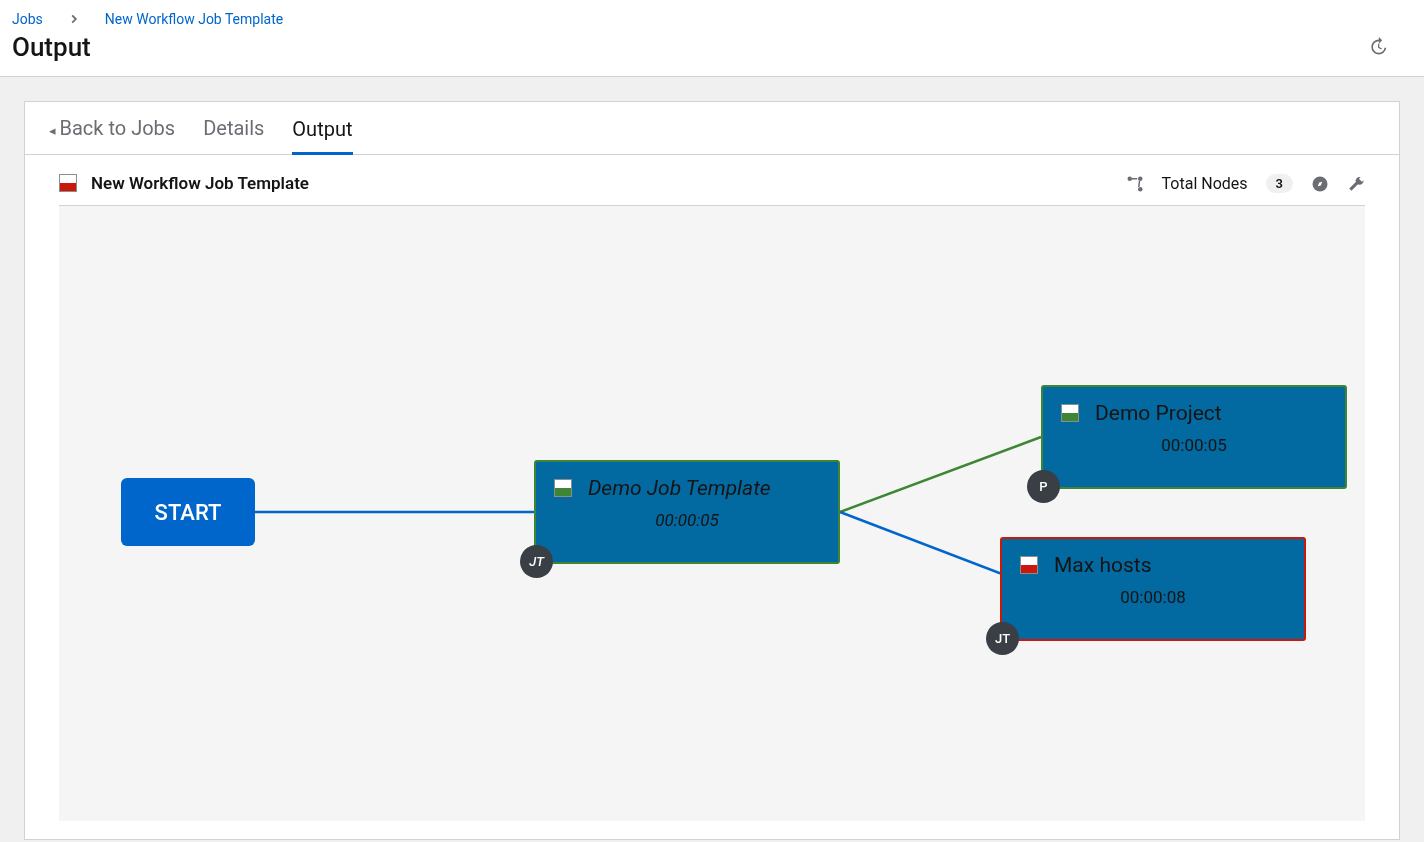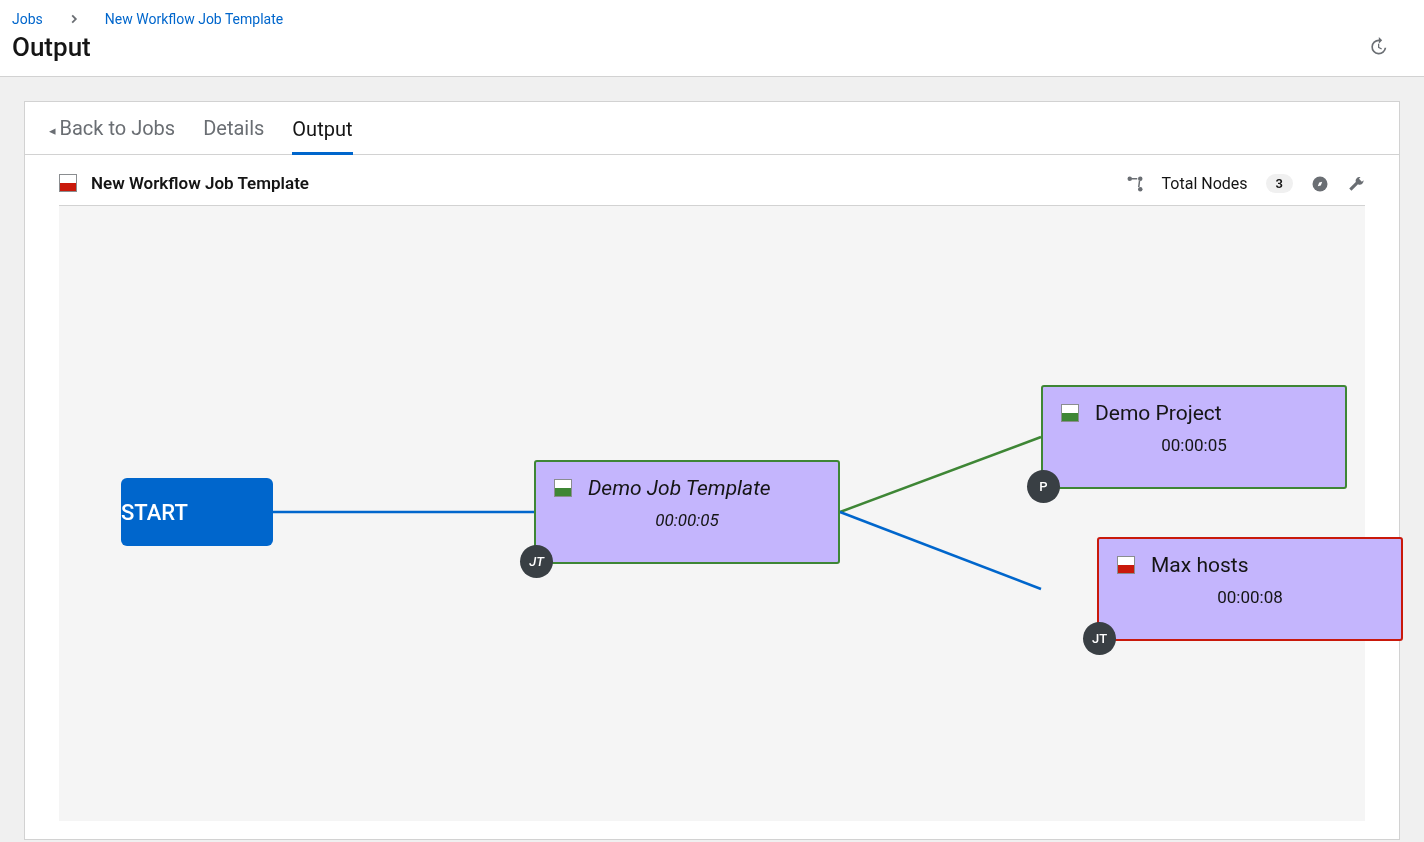--- a/index.html
+++ b/index.html
@@ -112,33 +112,34 @@
   
   svg.connectors {
     position: absolute;
     top: 0; left: 0;
     width: 100%; height: 100%;
     pointer-events: none;
   }
   
   .node {
     position: absolute;
-    background: #c4b5fd;
+    background: #0369a1;
     border-radius: 4px;
     border: 2px solid;
     text-align: center;
   }
   .node.start {
     background: #0066cc;
     color: #fff;
     border: none;
-    width: 152px;
+    width: 134px;
     height: 68px;
     display: flex;
     align-items: center;
+    justify-content: center;
     font-size: 22px;
     font-weight: 500;
     border-radius: 6px;
   }
   .node.box {
     width: 306px;
     height: 104px;
     border-radius: 3px;
     padding: 14px 18px;
     text-align: left;
@@ -255,21 +256,21 @@
 
         <div class="node box green" style="left:982px; top:179px;">
           <div class="row1">
             <span class="status-square green"></span>
             <span>Demo Project</span>
           </div>
           <div class="row2">00:00:05</div>
           <div class="type-badge">P</div>
         </div>
 
-        <div class="node box red" style="left:1038px; top:331px;">
+        <div class="node box red" style="left:941px; top:331px;">
           <div class="row1">
             <span class="status-square"></span>
             <span>Max hosts</span>
           </div>
           <div class="row2">00:00:08</div>
           <div class="type-badge">JT</div>
         </div>
       </div>
     </div>
   </div>

